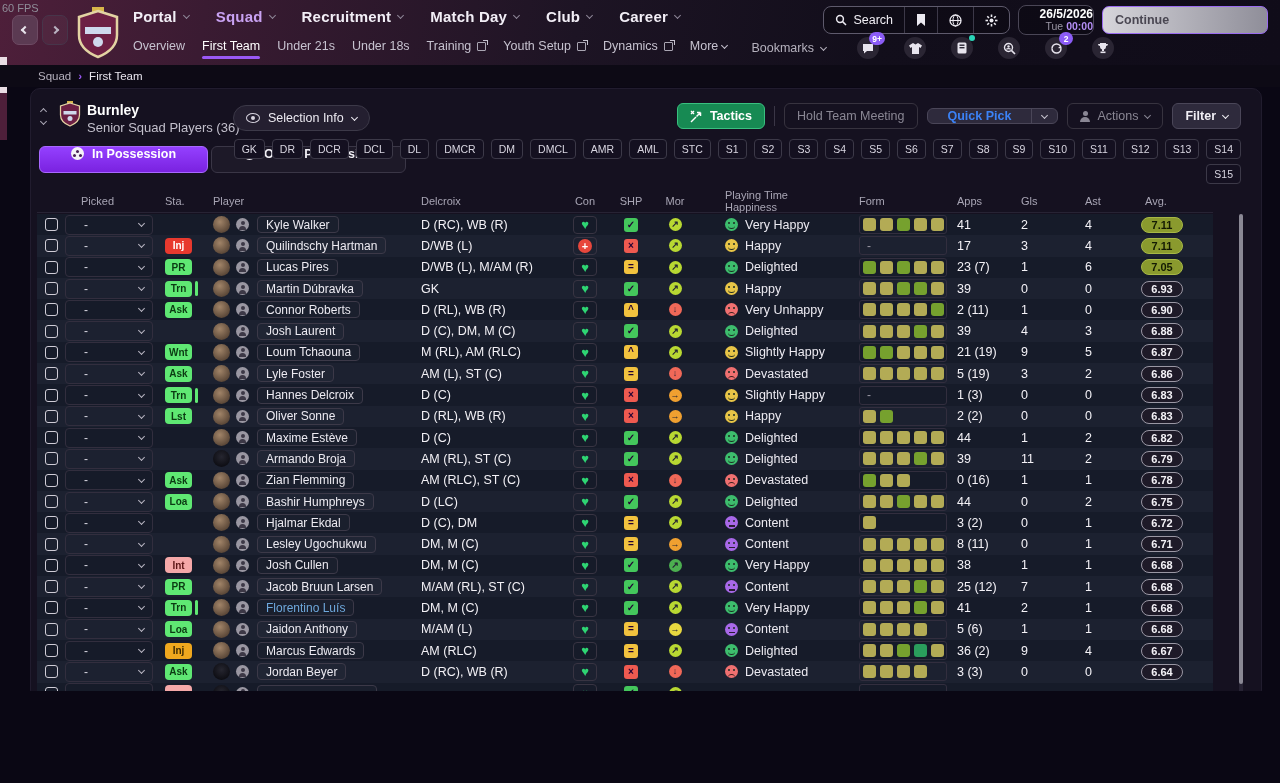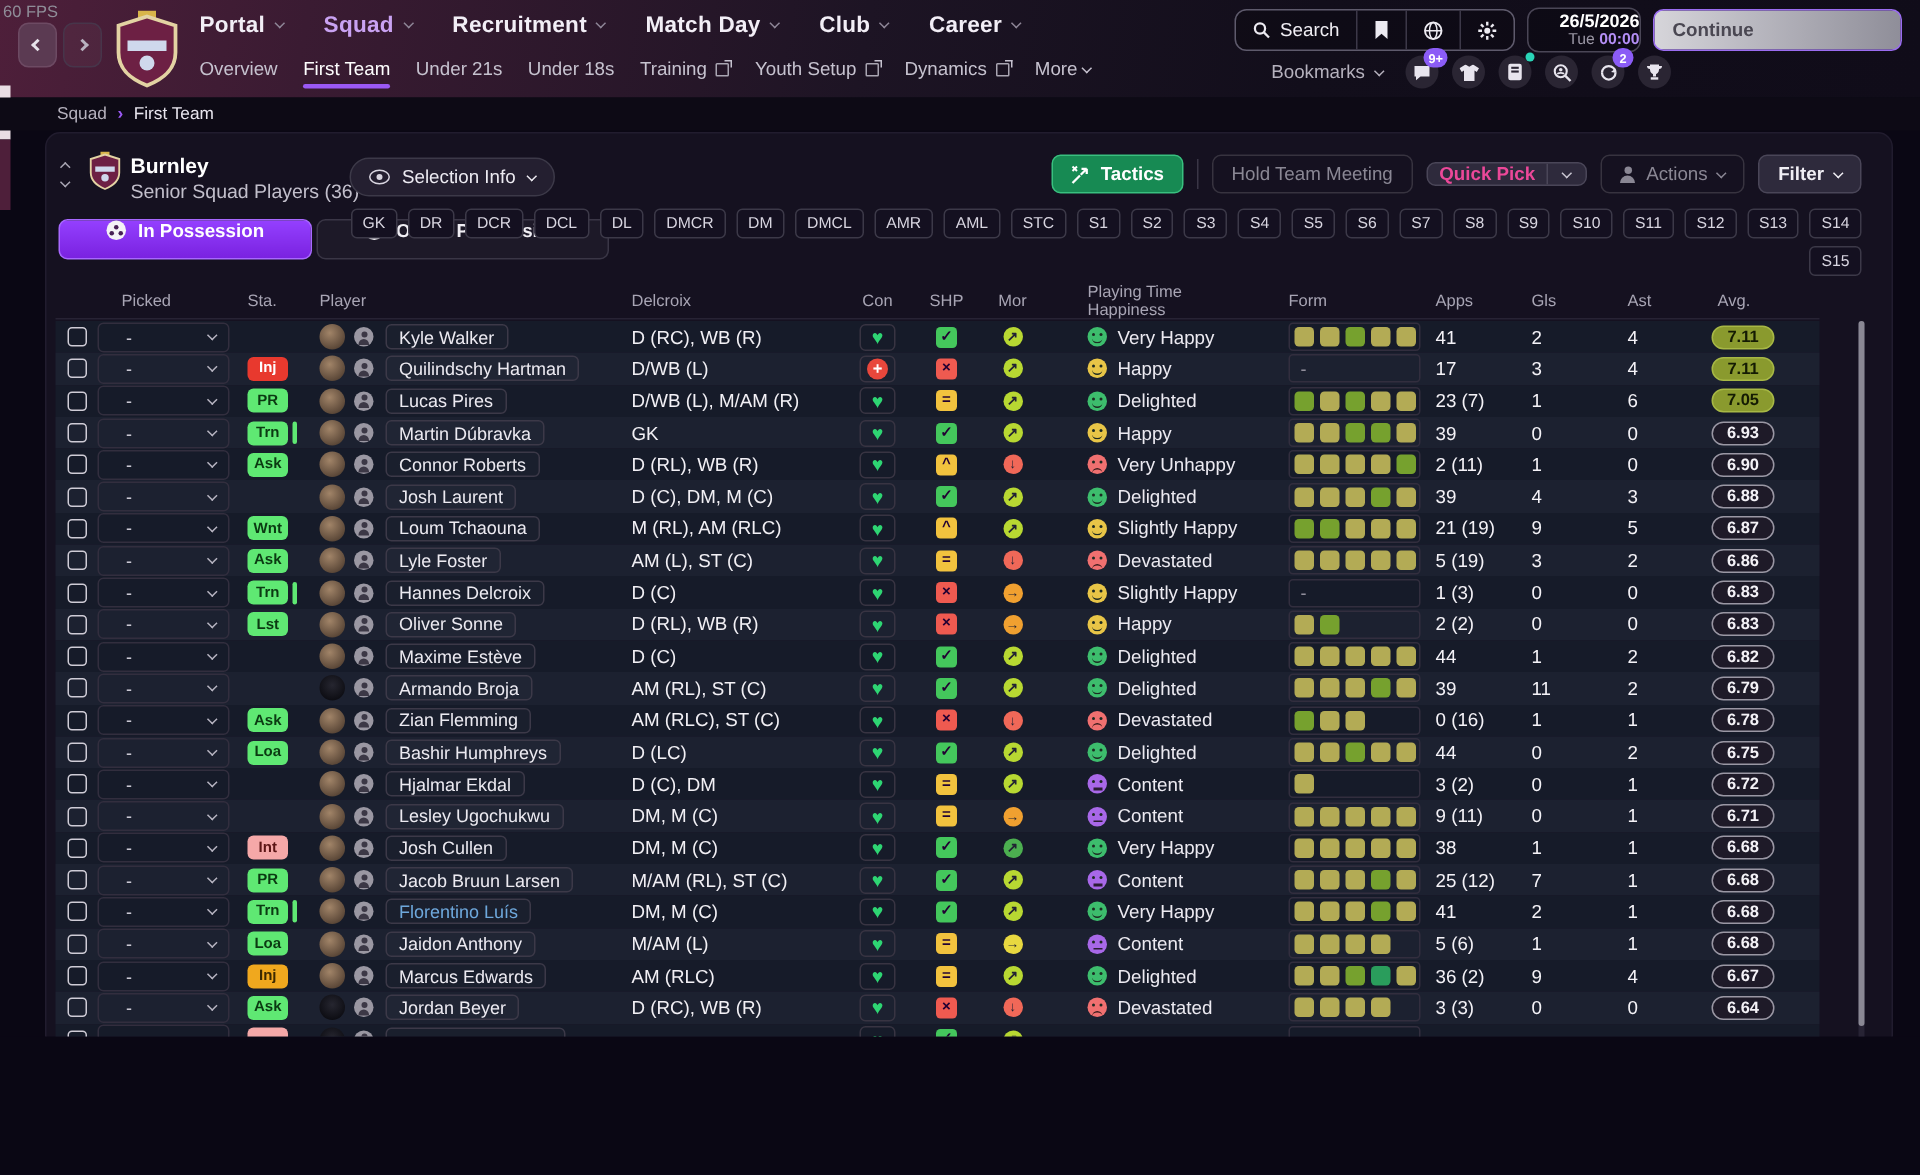--- a/index.html
+++ b/index.html
@@ -36,21 +36,21 @@
   .tr-cluster{position:absolute;right:12px;top:5px;display:flex;gap:8px;align-items:center;height:30px}
   .search-group{display:flex;align-items:center;height:28px;border:1px solid #5e5a6c;border-radius:8px;background:rgba(10,8,16,.4);color:#eceaf1}
   .sg-seg{display:flex;align-items:center;gap:6px;padding:0 11px;height:100%;border-left:1px solid #3c3848;cursor:pointer}
   .sg-seg:first-child{border-left:none}
   .sg-label{font-size:12.5px;color:#f0eef4}
   .date-box{width:76px;height:30px;border:1px solid #4a4656;border-radius:8px;background:rgba(10,8,16,.5);display:flex;flex-direction:column;align-items:flex-end;justify-content:center;line-height:1.1}
   .date-d{font-size:12px;font-weight:bold;color:#fff}
   .date-t{font-size:10.5px;color:#9a96a4}
   .date-t b{color:#b48ef5;margin-left:3px}
   .continue-btn{width:166px;height:28px;border:1px solid #9a6cf0;border-radius:7px;background:linear-gradient(90deg,#d6d5da 0%,#b9b8c0 40%,#8f8e99 100%);color:#4a4752;font-weight:bold;font-size:12.5px;display:flex;align-items:center;padding-left:12px;cursor:pointer}
-  .bmk-row{position:absolute;right:166px;top:37px;display:flex;align-items:center;gap:9px}
+  .bmk-row{position:absolute;right:166px;top:37px;display:flex;align-items:center;gap:25px}
   .bmk-label{display:flex;align-items:center;gap:7px;color:#b5b1bd;font-size:12.5px;margin-right:6px;cursor:pointer}
   .circ-ico{position:relative;width:22px;height:22px;border-radius:50%;background:#2a2533;display:flex;align-items:center;justify-content:center;cursor:pointer}
   .circ-ico svg{display:block}
   .badge-n{position:absolute;top:-5px;right:-6px;min-width:14px;height:13px;border-radius:7px;background:#8b5cf6;color:#fff;font-size:8.5px;font-weight:bold;display:flex;align-items:center;justify-content:center;padding:0 3px}
   .dot-teal{position:absolute;top:-2px;right:-2px;width:6px;height:6px;border-radius:50%;background:#2ad5b8}
 
   
   .stripe-w{position:absolute;left:0;top:57px;width:7px;height:36px;background:#e9dde4}
   .stripe-c{position:absolute;left:0;top:93px;width:7px;height:47px;background:#4e1f3a}
 
@@ -70,21 +70,21 @@
   .eye{width:14px;height:10px;border:1.5px solid #d8d5e0;border-radius:50%;position:relative}
   .eye::after{content:"";position:absolute;left:4px;top:2px;width:4px;height:4px;border-radius:50%;background:#d8d5e0}
 
   .ph-actions{position:absolute;right:20px;top:14px;display:flex;align-items:center;gap:9px}
   .btn{height:26px;border-radius:6px;font-size:12.5px;display:flex;align-items:center;gap:7px;padding:0 12px;cursor:pointer;white-space:nowrap}
   .btn-tactics{background:#178a53;border:1px solid #39c07f;color:#fff;font-weight:bold}
   .vdiv{width:1px;height:20px;background:#3a3646}
   .btn-ghost{background:transparent;border:1px solid #37333f;color:#8a8794}
   .btn-dark{background:#2e2a3c;border:1px solid #4a4658;color:#f0eef4}
   .btn-split{display:flex;align-items:stretch;background:#2e2a3c;border:1px solid #4a4658;border-radius:6px;overflow:hidden;cursor:pointer}
-  .btn-split .main{display:flex;align-items:center;padding:0 8px;color:#ec4899;font-size:12.5px;font-weight:bold}
+  .btn-split .main{display:flex;align-items:center;padding:0 20px;color:#3b82f6;font-size:12.5px;font-weight:bold}
   .btn-split .arrow{display:flex;align-items:center;padding:0 10px;border-left:1px solid #4a4658;color:#cac7d2}
   .person-ico{width:10px;height:11px;position:relative}
   .person-ico::before{content:"";position:absolute;left:3px;top:0;width:5px;height:5px;border-radius:50%;background:#8a8794}
   .person-ico::after{content:"";position:absolute;left:0;bottom:0;width:10px;height:5px;border-radius:5px 5px 0 0;background:#8a8794}
 
   
   .tabs{position:absolute;left:8px;top:57px;display:flex;gap:3px}
   .tab{height:27px;border-radius:6px;display:flex;align-items:flex-start;gap:8px;padding:0 31px;font-size:12.5px;font-weight:bold;cursor:pointer}
   .tab.active{background:linear-gradient(180deg,#9440ff,#7a22e0);color:#fff;border:1px solid #a868ff}
   .tab.inactive{background:#1d1928;border:1px solid #3a3646;color:#f0eef4}
@@ -1235,21 +1235,21 @@
           </div>
     <div class="cell c9">
             <span class="formbox">
               <span class="fsq" style="background: rgb(179, 171, 85);"></span>
               <span class="fsq" style="background: rgb(179, 171, 85);"></span>
               <span class="fsq" style="background: rgb(179, 171, 85);"></span>
               <span class="fsq" style="background: rgb(179, 171, 85);"></span>
               <span class="fsq" style="background: rgb(179, 171, 85);"></span>
             </span>
           </div>
-    <div class="cell c10 num">9 (11)</div>
+    <div class="cell c10 num">8 (11)</div>
     <div class="cell c11 num">0</div>
     <div class="cell c12 num">1</div>
     <div class="cell c13">
             <span class="avg-pill avg-gray" style="display: flex;">6.71</span>
           </div>
   </div>
         <div class="trow">
     <div class="cell c0">
             <span class="checkbox"></span>
           </div>

